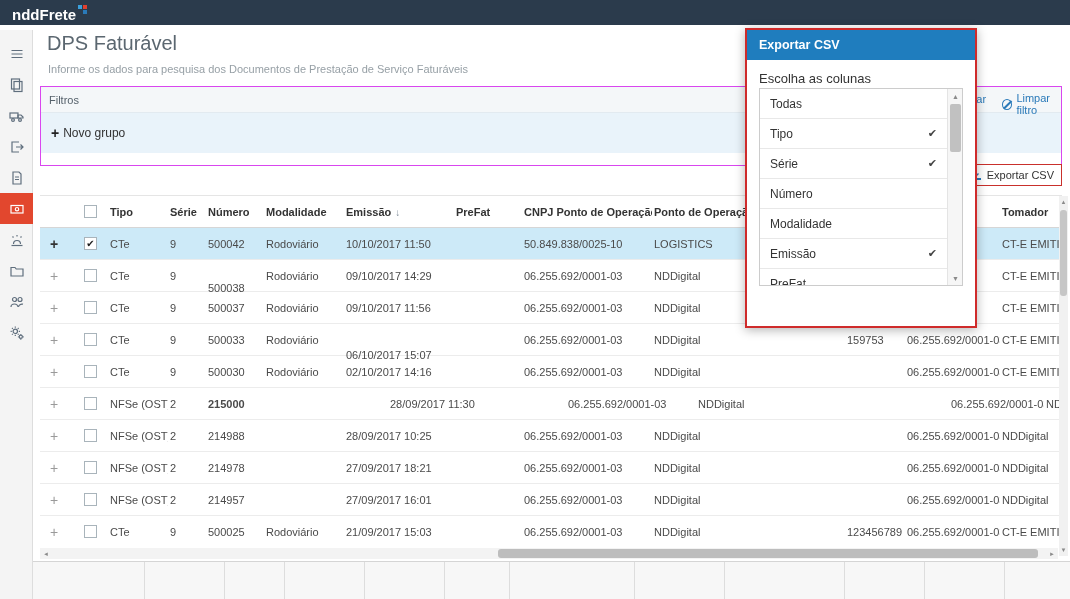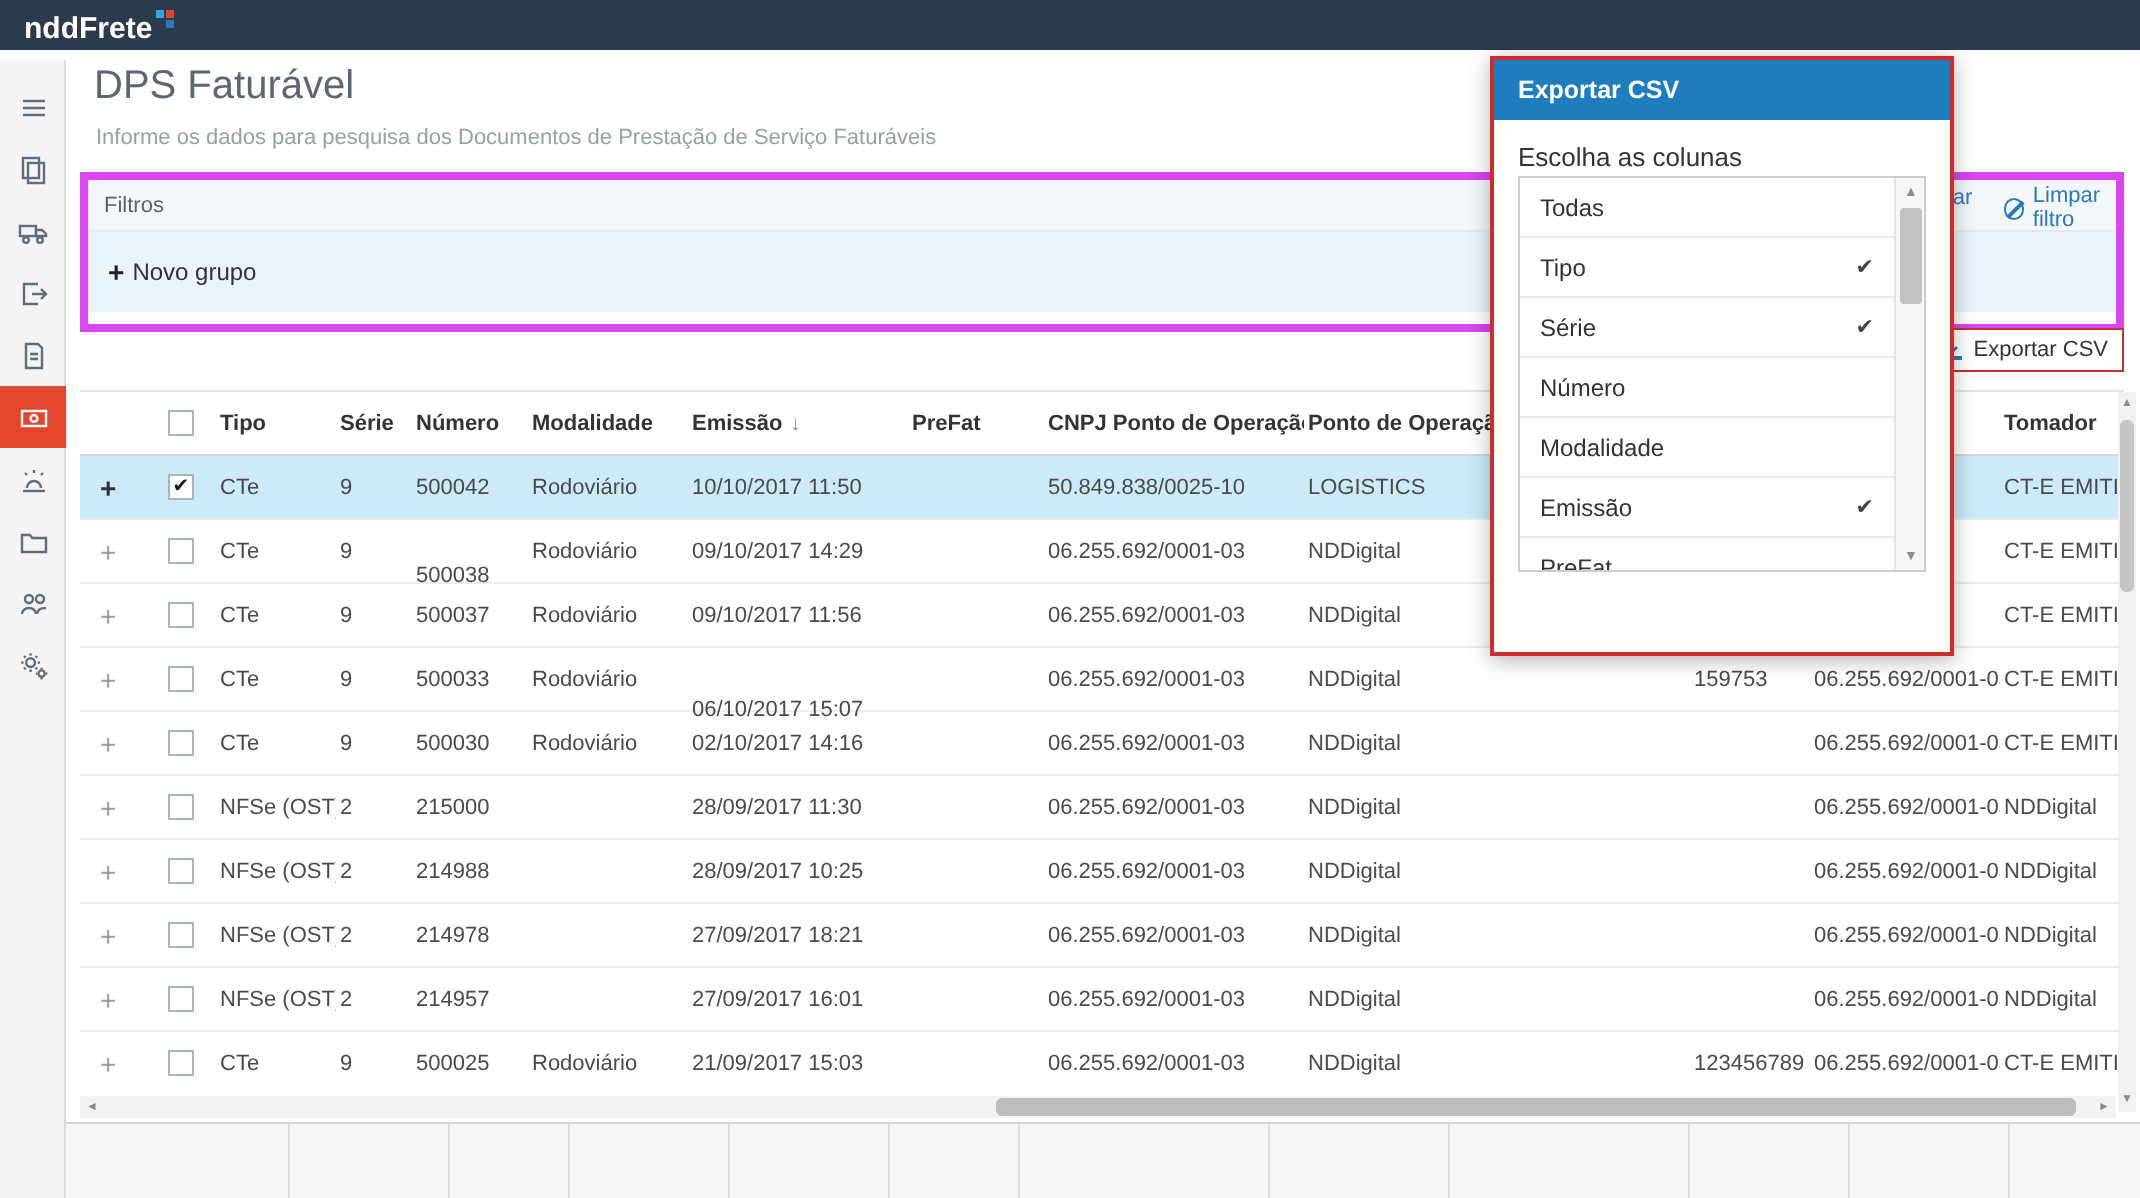--- a/index.html
+++ b/index.html
@@ -21,21 +21,21 @@
   .sidebar{position:absolute;left:0;top:30px;width:33px;height:569px;background:#f4f4f4;border-right:1px solid #ddd;z-index:5;padding-top:8px;}
   .side-item{width:33px;height:31px;display:flex;align-items:center;justify-content:center;color:#5f6e7d;cursor:pointer;}
   .side-item.active{background:#e2472e;color:#fff;}
   .side-item svg{stroke:currentColor;fill:none;stroke-width:1.2;}
 
   
   .page-title{position:absolute;left:47px;top:32px;font-size:20px;color:#5b6770;font-weight:400;}
   .page-sub{position:absolute;left:48px;top:63px;font-size:11px;color:#97a0a6;}
 
   
-  .filters-box{position:absolute;left:40px;top:86px;width:1022px;height:80px;border:4px solid #d946ef;}
+  .filters-box{position:absolute;left:40px;top:86px;width:1022px;height:80px;border:1px solid #d946ef;}
   .filters-head{height:26px;background:#f4f7f9;border-bottom:1px solid #e2eaf0;display:flex;align-items:center;padding-left:8px;font-size:11px;color:#55616b;}
   .filters-panel{height:40px;background:#e9f3fa;display:flex;align-items:center;padding-left:10px;}
   .new-group{display:flex;align-items:center;gap:4px;font-size:12px;color:#333;cursor:pointer;}
   .new-group .plus{font-weight:bold;font-size:14px;color:#222;}
   .filtrar{position:absolute;left:958px;top:93px;font-size:11px;color:#2a7ab9;cursor:pointer;z-index:1;}
   .limpar{position:absolute;left:1002px;top:92px;font-size:11px;color:#2a7ab9;cursor:pointer;display:flex;align-items:center;gap:4px;z-index:1;}
   .no-icon{width:11px;height:11px;border:1.5px solid #2a7ab9;border-radius:50%;position:relative;display:inline-block;}
   .no-icon::after{content:"";position:absolute;left:-1px;top:4px;width:11px;height:1.5px;background:#2a7ab9;transform:rotate(-45deg);}
 
   
@@ -300,23 +300,23 @@
           <div class="td" style="width: 95px;">06.255.692/0001-03</div>
           <div class="td" style="width: 150px;">CT-E EMITIDO EM</div>
         </div>
         <div class="trow">
           <div class="td expand-cell" style="width: 40px;">+</div>
           <div class="td cb-cell" style="width: 28px;">
             <div class="cb"></div>
           </div>
           <div class="td" style="width: 60px;">NFSe (OST)</div>
           <div class="td" style="width: 38px;">2</div>
-          <div class="td" style="width: 58px;">215000</div>
+          <div class="td" style="width: 58px; font-weight: bold;">215000</div>
           <div class="td" style="width: 80px;"></div>
-          <div class="td" style="width: 110px;">28/09/2017 11:30</div>
+          <div class="td" style="width: 110px; margin-left: 44px;">28/09/2017 11:30</div>
           <div class="td" style="width: 68px;"></div>
           <div class="td" style="width: 130px;">06.255.692/0001-03</div>
           <div class="td" style="width: 193px;">NDDigital</div>
           <div class="td" style="width: 60px;"></div>
           <div class="td" style="width: 95px;">06.255.692/0001-03</div>
           <div class="td" style="width: 150px;">NDDigital</div>
         </div>
         <div class="trow">
           <div class="td expand-cell" style="width: 40px;">+</div>
           <div class="td cb-cell" style="width: 28px;">

